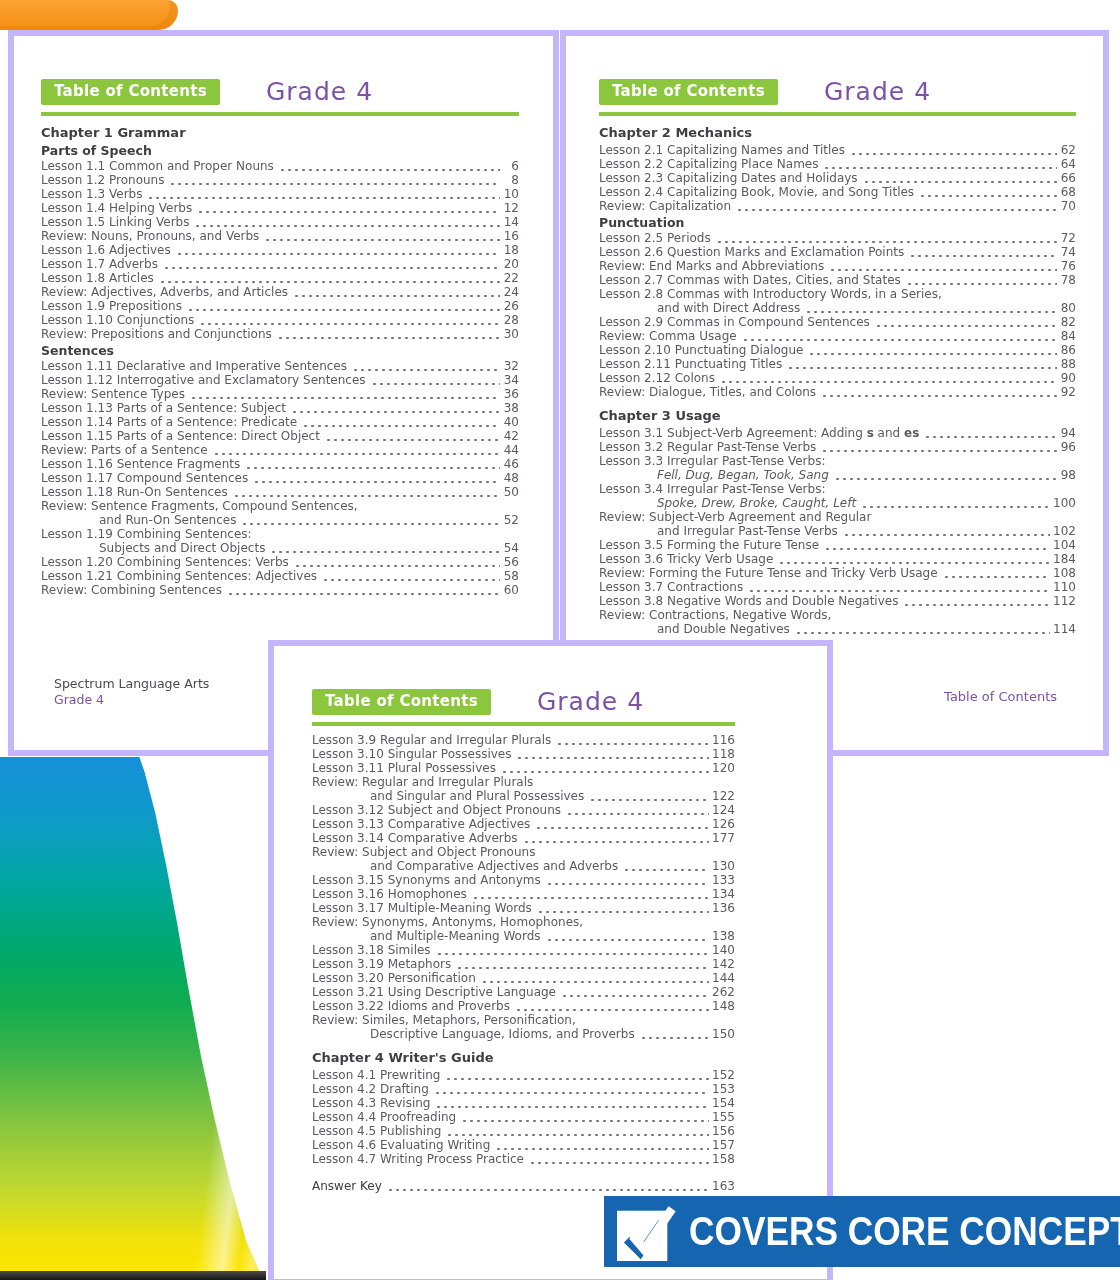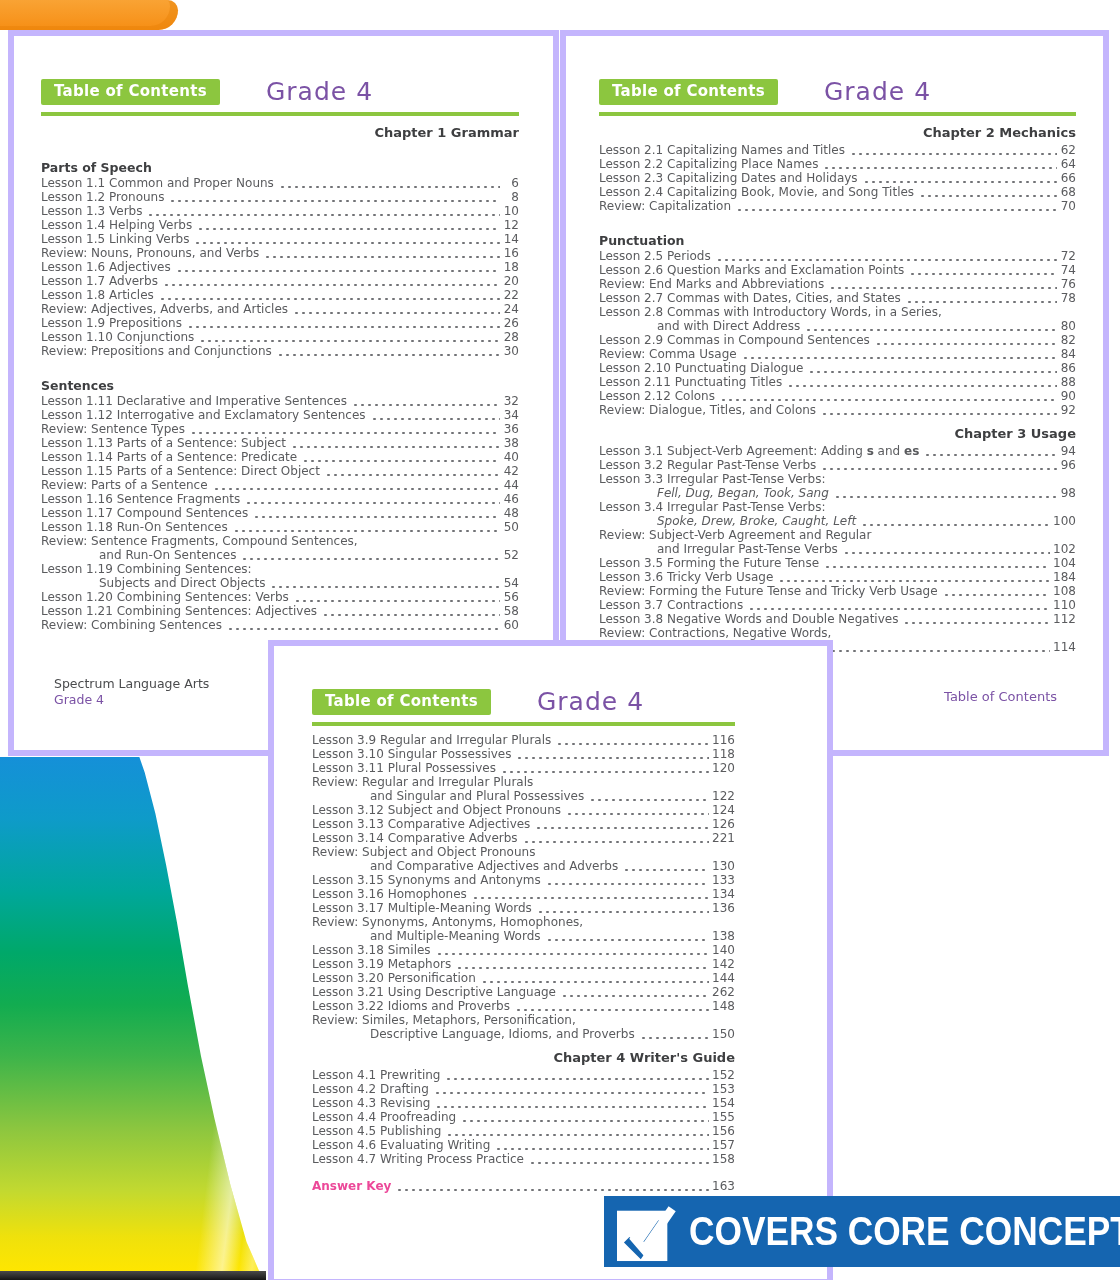--- a/index.html
+++ b/index.html
@@ -43,28 +43,28 @@
   #page3 .inner{padding:0 92px 0 38px;}
   .hdr{margin-top:41px;display:flex;align-items:center;}
   .badge{
     background:#8CC63F;color:#fff;font-weight:bold;font-size:15px;
     padding:3px 13px 5px;border-radius:2px;letter-spacing:.3px;white-space:nowrap;
   }
   .grade{color:#7B52A5;font-size:25px;margin-left:46px;letter-spacing:1px;white-space:nowrap;}
   .rule{height:4px;background:#8CC63F;margin-top:6px;}
   
   .toc{margin-top:7px;}
-  .chapter{font-weight:bold;color:#3E3F41;font-size:13px;margin:9px 0 3px;text-align:right;}
-  .section{font-weight:bold;color:#3E3F41;font-size:12.5px;margin:20px 0 1px;}
+  .chapter{font-weight:bold;color:#3E3F41;font-size:13px;margin:9px 0 3px;}
+  .section{font-weight:bold;color:#3E3F41;font-size:12.5px;margin:2px 0 1px;}
   .entry{display:flex;align-items:flex-end;color:#5A5B5E;font-size:12px;line-height:14px;}
   .entry .lbl{white-space:nowrap;}
   .entry.indent{padding-left:58px;}
   .entry.space{margin-top:13px;}
   .it{font-style:italic;}
-  .bd{font-weight:bold;color:#ec4899;}
+  .bd{font-weight:normal;color:#404040;}
   .entry b{font-weight:bold;}
   .dots{
     flex:1;height:13px;margin:0 3px 1px 5px;
     background-image:radial-gradient(circle,#717276 1.05px,rgba(0,0,0,0) 1.35px);
     background-size:7px 4px;background-repeat:repeat-x;background-position:0 100%;
   }
   .pg{min-width:16px;text-align:right;white-space:nowrap;}
   
   .foot-left{position:absolute;left:40px;bottom:42px;font-size:12.5px;color:#4A4B4D;line-height:16px;}
   .foot-left .grade-line{color:#7B52A5;}
@@ -457,21 +457,21 @@
           <span class="pg">124</span>
         </div>
         <div class="entry">
           <span class="lbl">Lesson 3.13 Comparative Adjectives</span>
           <span class="dots"></span>
           <span class="pg">126</span>
         </div>
         <div class="entry">
           <span class="lbl">Lesson 3.14 Comparative Adverbs</span>
           <span class="dots"></span>
-          <span class="pg">221</span>
+          <span class="pg">177</span>
         </div>
         <div class="entry">
           <span class="lbl">Review: Subject and Object Pronouns</span>
         </div>
         <div class="entry indent">
           <span class="lbl">and Comparative Adjectives and Adverbs</span>
           <span class="dots"></span>
           <span class="pg">130</span>
         </div>
         <div class="entry">

